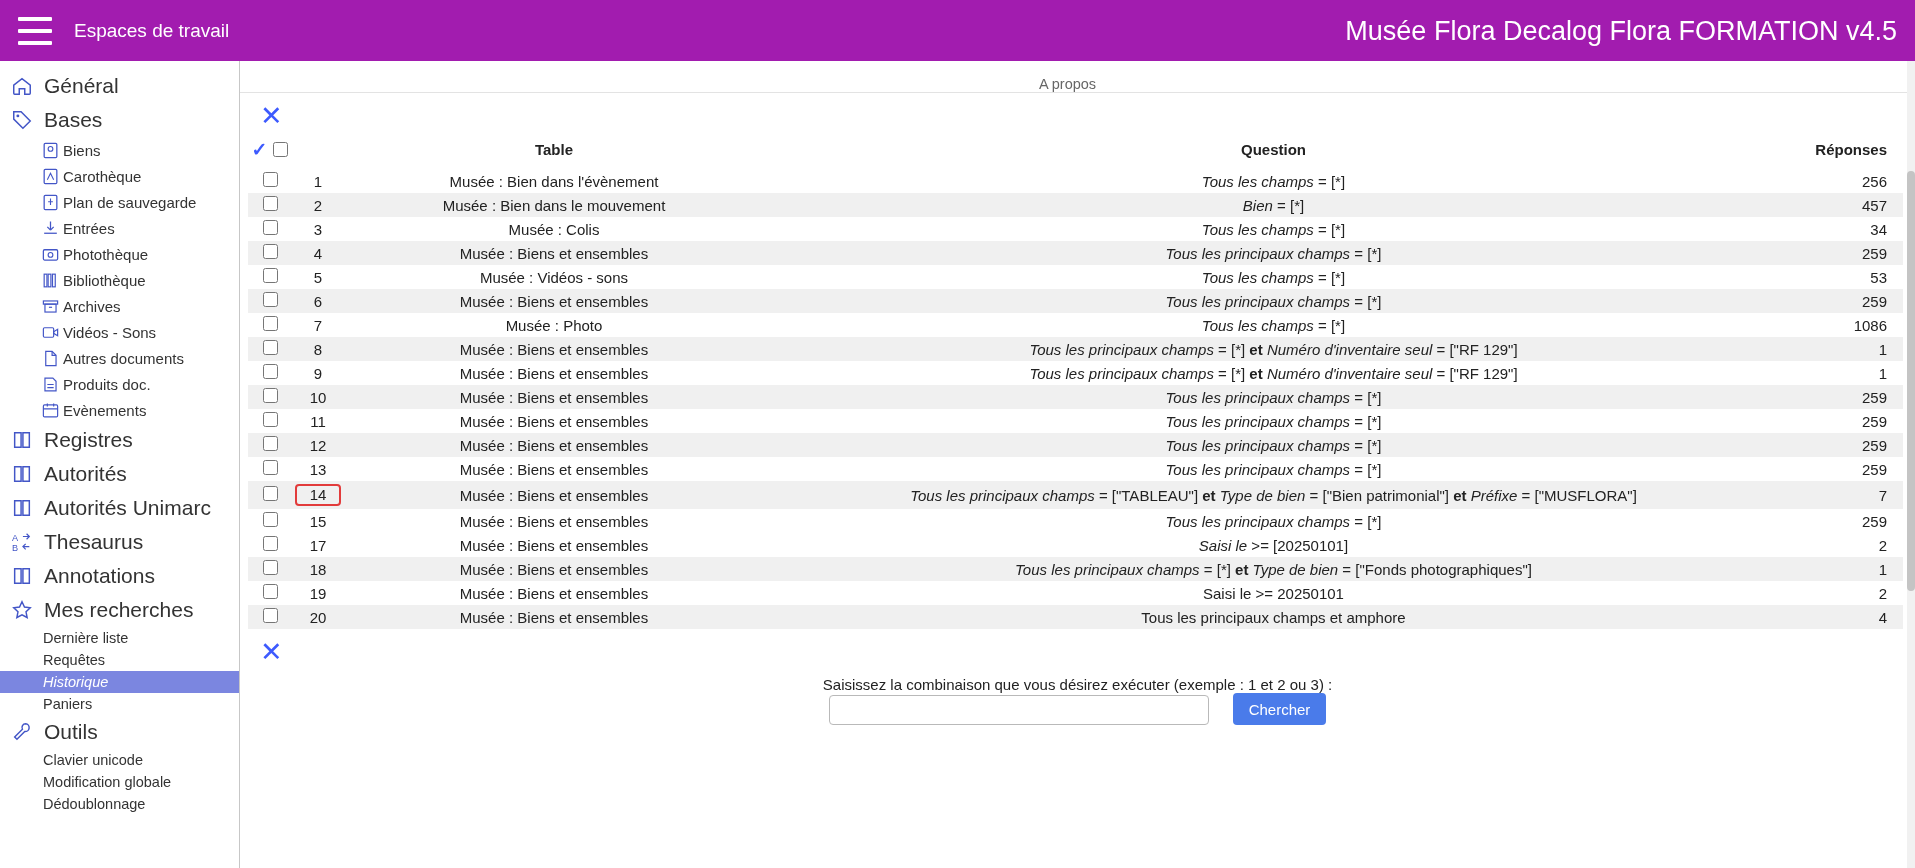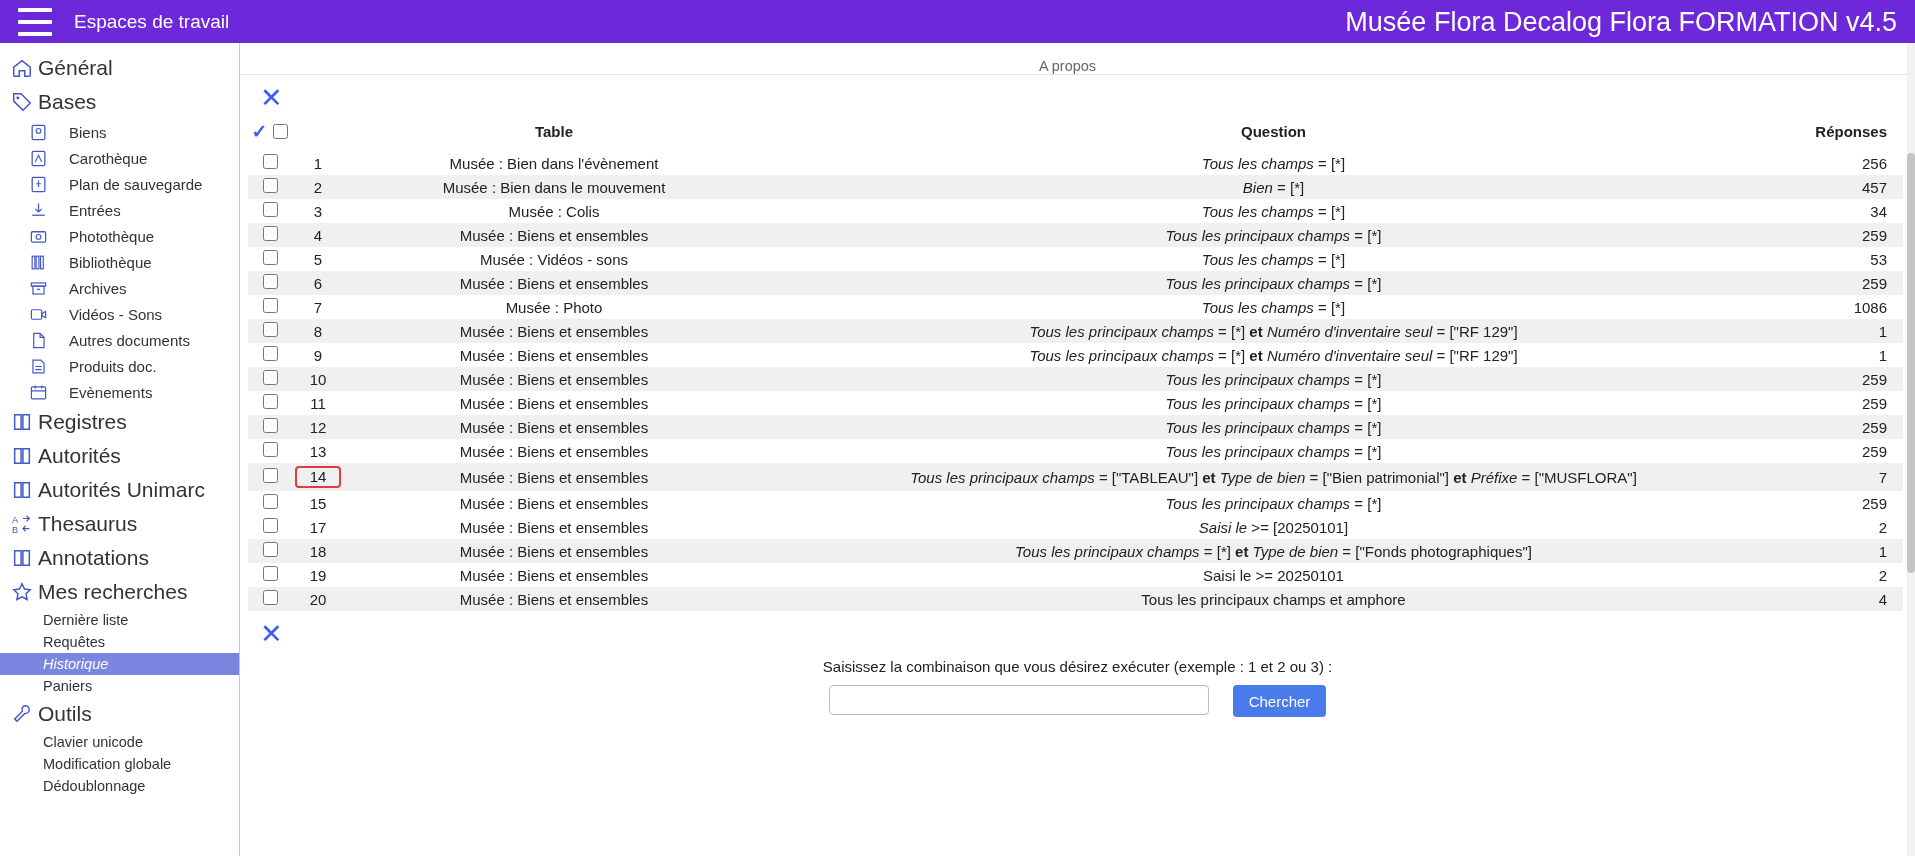--- a/index.html
+++ b/index.html
@@ -6,22 +6,22 @@
   html, body {
     margin: 0; padding: 0;
     width: 1915px; height: 868px;
     overflow: hidden;
     font-family: "Liberation Sans", sans-serif;
     background: #ffffff;
     color: #222;
   }
   
   .topbar {
-    height: 43px;
-    background: #6d28d9;
+    height: 61px;
+    background: #a21caf;
     display: flex;
     align-items: center;
     padding: 8px 18px;
     color: #ffffff;
     position: relative;
   }
   .hamburger {
     width: 34px; height: 28px;
     display: flex; flex-direction: column; justify-content: space-between;
     cursor: pointer;
@@ -50,26 +50,26 @@
     min-width: 240px;
     border-right: 1px solid #c7c7c7;
     background: #ffffff;
     padding-top: 8px;
     overflow: hidden;
     position: relative;
   }
   .side-row {
     display: flex; align-items: center;
     padding: 3px 10px;
-    gap: 4px;
+    gap: 10px;
     cursor: pointer;
     white-space: nowrap;
   }
   .side-row.lvl1 { font-size: 21px; color: #333; padding: 5px 10px; }
-  .side-row.lvl2 { font-size: 15px; color: #333; padding-left: 28px; gap: 21px; }
+  .side-row.lvl2 { font-size: 15px; color: #333; padding-left: 40px; gap: 3px; }
   .side-row.lvl3 { font-size: 14.5px; color: #333; padding-left: 34px; gap: 9px; }
   .side-row.lvl3.sel {
     background: #7b86e0;
     color: #ffffff;
     font-style: italic;
     width: 100%;
   }
   .ico {
     width: 24px; height: 24px;
     display:inline-flex; align-items:center; justify-content:center;
@@ -152,24 +152,23 @@
     line-height: 18px;
   }
   .it { font-style: italic; }
   .bd { font-weight: 700; }
   .combo-area {
     margin-top: 6px;
     text-align: center;
   }
   .combo-label { font-size: 15px; color: #222; }
   .combo-row {
-    margin-top: 10px;
     display: flex;
     justify-content: center;
-    align-items: flex-start;
+    align-items: flex-end;
     gap: 24px;
   }
   .combo-input {
     width: 380px;
     height: 30px;
     border: 1px solid #b9b9b9;
     border-radius: 4px;
     padding: 4px 8px;
     font-size: 15px;
     outline: none;

